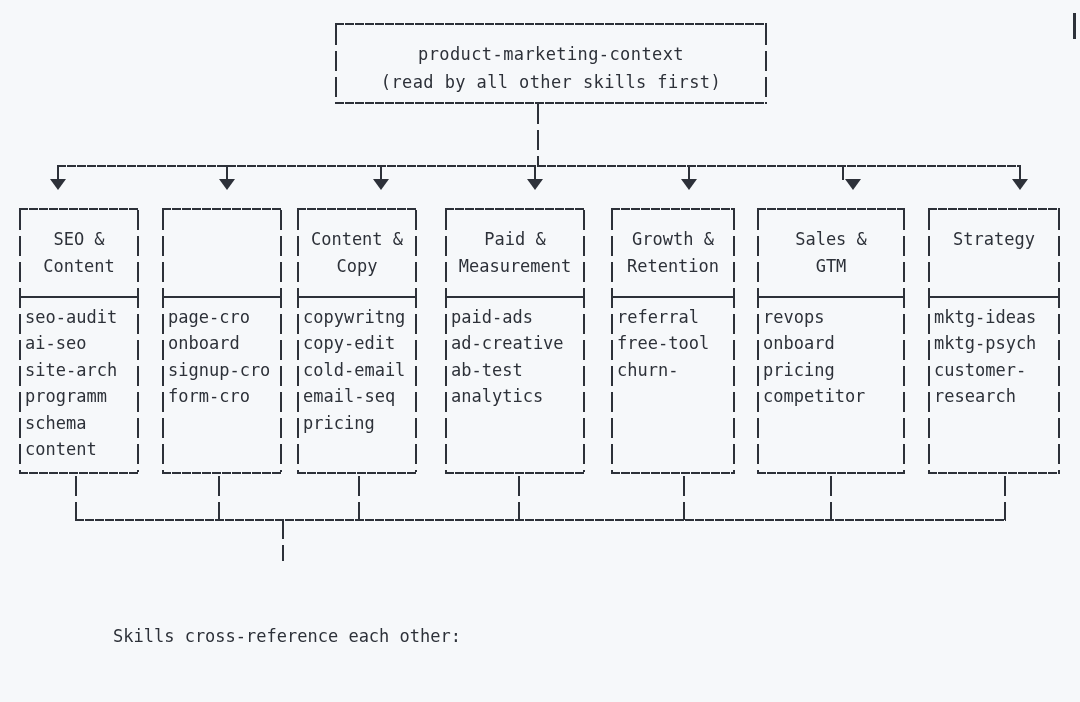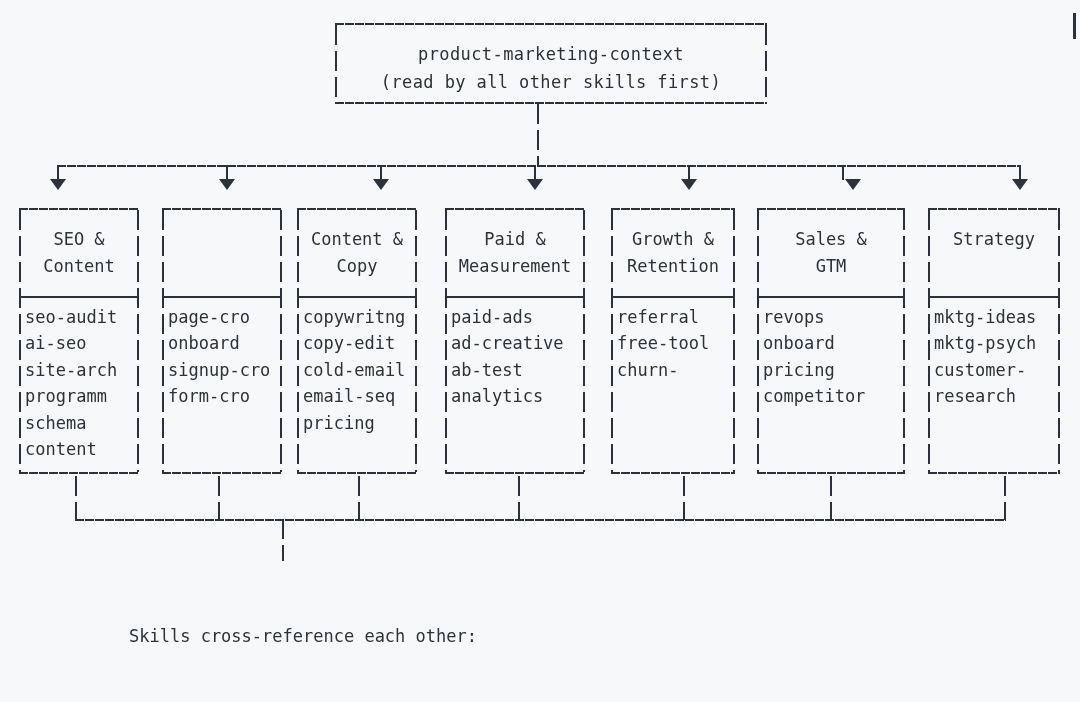--- a/index.html
+++ b/index.html
@@ -125,21 +125,21 @@
 
   
   #footer-note {
     position: absolute;
     left: 113px;
     top: 570px;
     font-size: 17px;
     line-height: 26.5px;
     white-space: pre;
   }
-  #footer-note .fn-head { margin-left: 16px; }
+  #footer-note .fn-head { margin-left: 0px; }
 
   
   #edge-bar {
     position: absolute;
     left: 1073px;
     top: 13px;
     width: 3px;
     height: 26px;
     background: #2d3139;
   }

